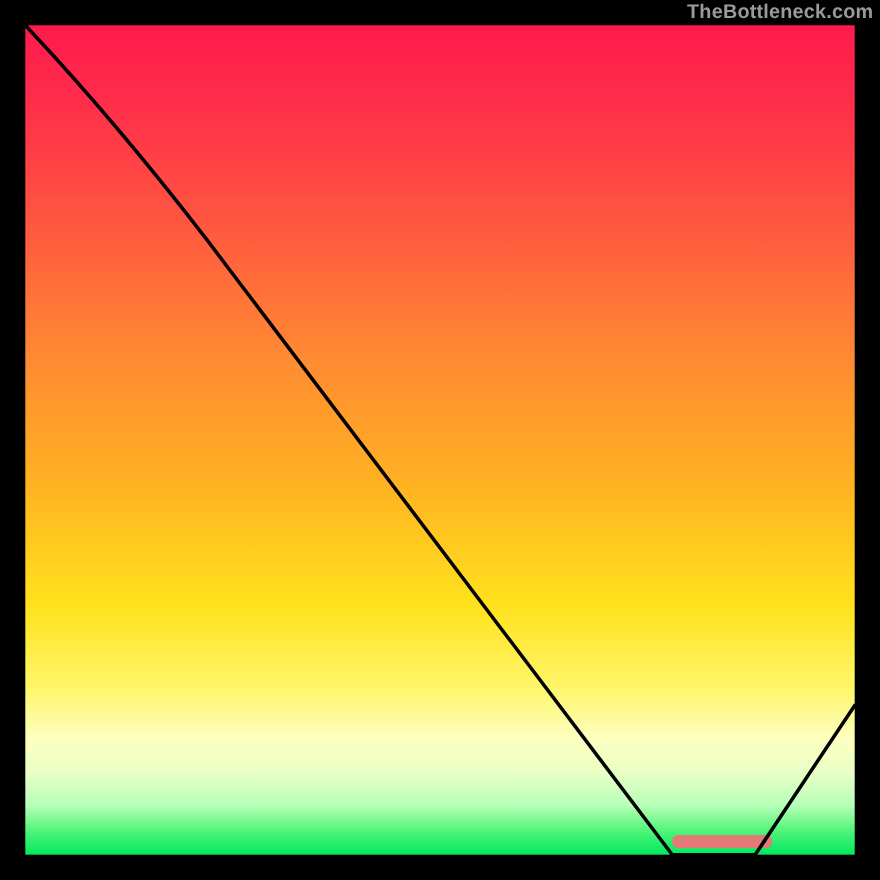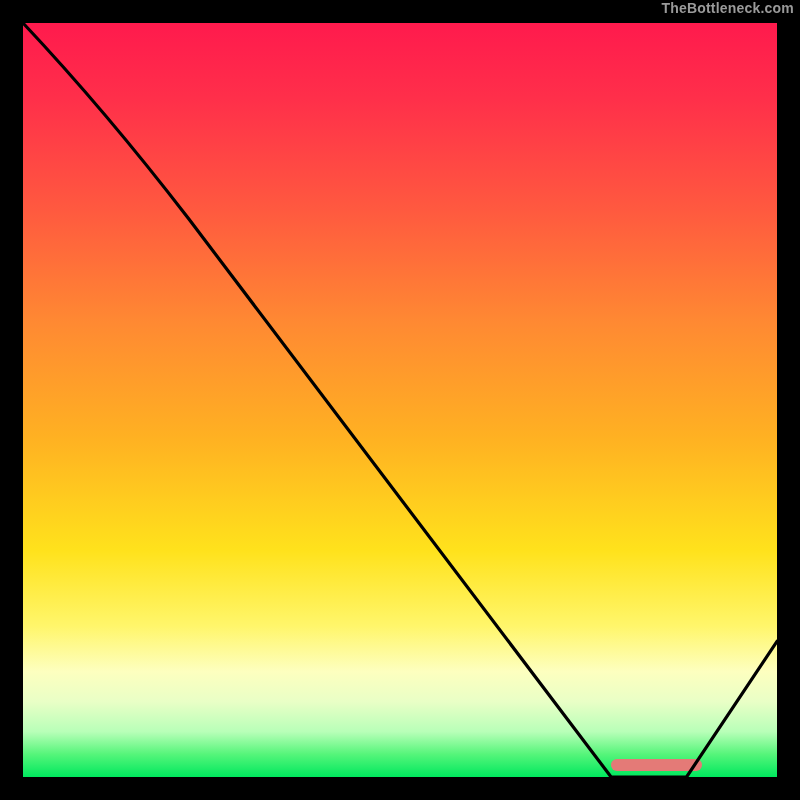--- a/index.html
+++ b/index.html
@@ -14,21 +14,21 @@
   .stage {
     position: relative;
     width: 800px;
     height: 800px;
   }
   .attribution {
     position: absolute;
     top: 0;
     right: 6px;
     color: #9a9a9a;
-    font-size: 14px;
+    font-size: 18px;
     font-weight: 600;
     letter-spacing: 0.2px;
   }
   .plot-frame {
     position: absolute;
     left: 23px;
     top: 23px;
     width: 754px;
     height: 754px;
     background: #000;

